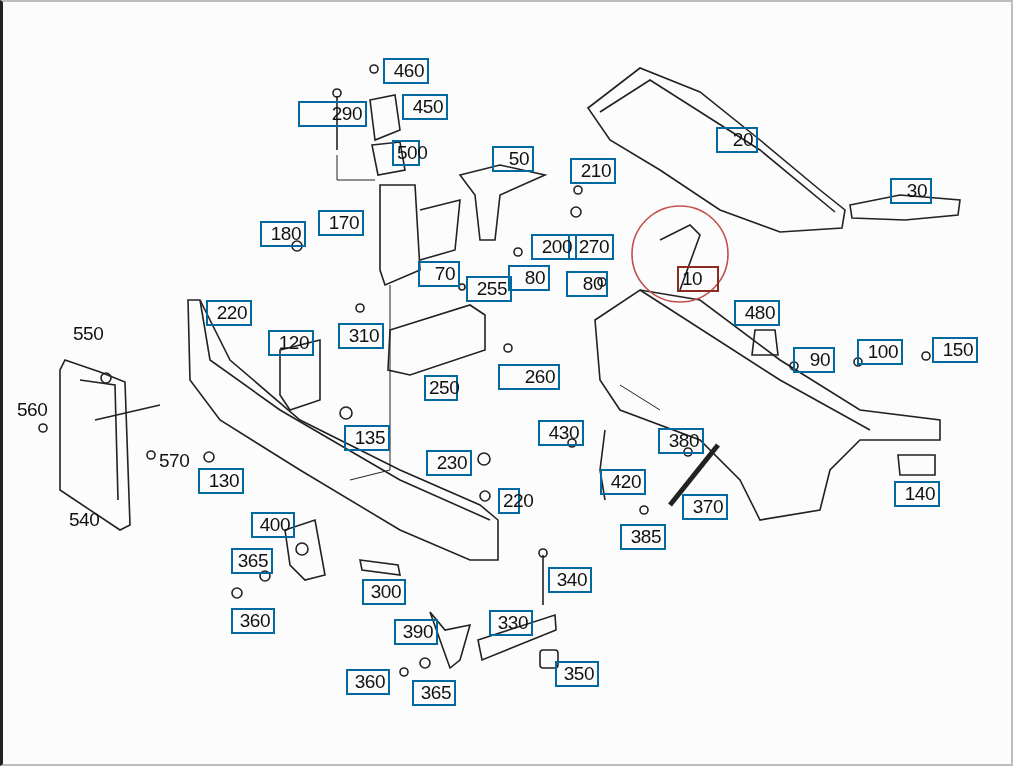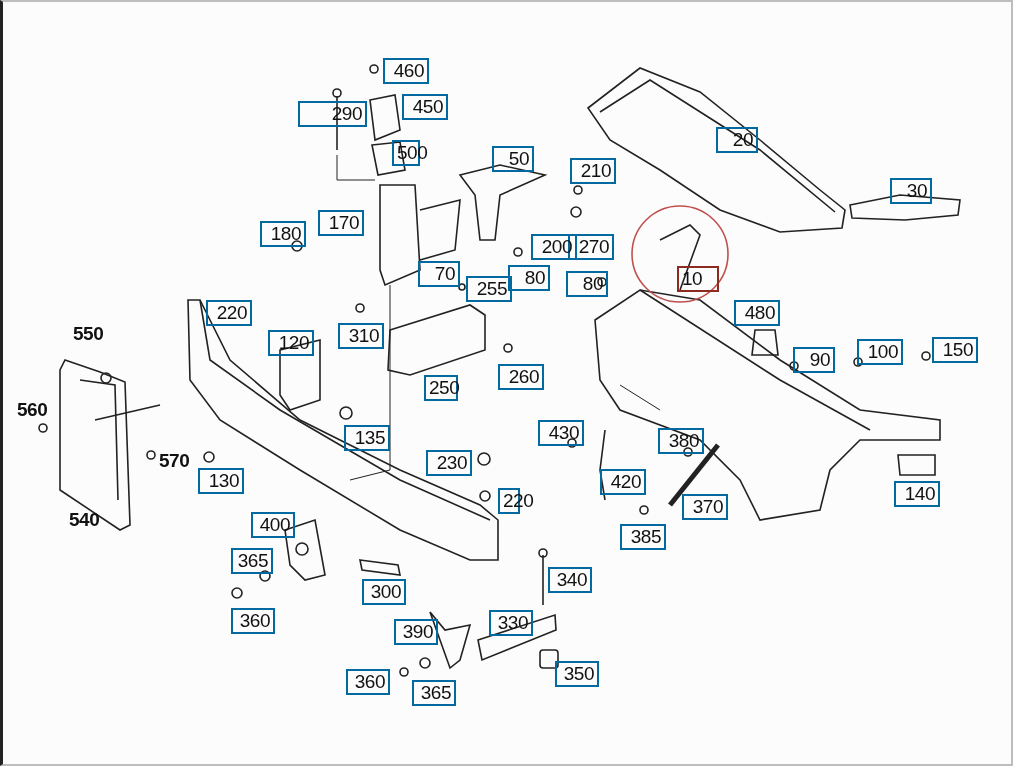--- a/index.html
+++ b/index.html
@@ -2,21 +2,21 @@
 <html><head>
 <meta charset="utf-8">
 <style>
   html,body{margin:0;padding:0;background:#fff;}
   body{width:1017px;height:768px;overflow:hidden;font-family:"Liberation Sans",sans-serif;}
   .frame{position:absolute;left:0;top:0;width:1013px;height:766px;border:2px solid #bdbdbd;border-left:3px solid #222;background:#fcfcfc;box-sizing:border-box;}
   svg.art{position:absolute;left:0;top:0;}
   .lbl{position:absolute;font-size:19px;line-height:22px;color:#111;padding:0 3px;box-sizing:border-box;height:26px;letter-spacing:-0.5px;}
   .lbl.boxed{border:2px solid #0369a1;text-align:right;}
   .lbl.red{border:2px solid #8b2b22;}
-  .lbl.plain{border:none;font-weight:bold;}
+  .lbl.plain{border:none;}
 </style>
 </head>
 <body>
 
 <div class="frame"></div>
 
 <svg class="art" width="1017" height="768" fill="none" stroke="#222" stroke-width="1.6">
 
   <g>
     <path d="M588 108 L640 68 L700 92 L760 140 L820 190 L845 210 L842 228 L780 232 L720 210 L660 170 L610 140 Z"></path>
@@ -151,21 +151,21 @@
   <div class="lbl boxed" style="left:566px;top:271px;width:42px">80</div>
   <div class="lbl boxed" style="left:466px;top:276px;width:46px">255</div>
   <div class="lbl boxed" style="left:206px;top:300px;width:46px">220</div>
   <div class="lbl boxed" style="left:734px;top:300px;width:46px">480</div>
   <div class="lbl boxed" style="left:338px;top:323px;width:46px">310</div>
   <div class="lbl boxed" style="left:268px;top:330px;width:46px">120</div>
   <div class="lbl plain" style="left:70px;top:323px;width:46px">550</div>
   <div class="lbl boxed" style="left:793px;top:347px;width:42px">90</div>
   <div class="lbl boxed" style="left:857px;top:339px;width:46px">100</div>
   <div class="lbl boxed" style="left:932px;top:337px;width:46px">150</div>
-  <div class="lbl boxed" style="left:498px;top:364px;width:46px">260</div>
+  <div class="lbl boxed" style="left:498px;top:364px;width:62px">260</div>
   <div class="lbl boxed" style="left:424px;top:375px;width:34px">250</div>
   <div class="lbl plain" style="left:14px;top:399px;width:46px">560</div>
   <div class="lbl boxed" style="left:344px;top:425px;width:46px">135</div>
   <div class="lbl boxed" style="left:538px;top:420px;width:46px">430</div>
   <div class="lbl boxed" style="left:658px;top:428px;width:46px">380</div>
   <div class="lbl plain" style="left:156px;top:450px;width:46px">570</div>
   <div class="lbl boxed" style="left:426px;top:450px;width:46px">230</div>
   <div class="lbl boxed" style="left:198px;top:468px;width:46px">130</div>
   <div class="lbl boxed" style="left:600px;top:469px;width:46px">420</div>
   <div class="lbl boxed" style="left:894px;top:481px;width:46px">140</div>

